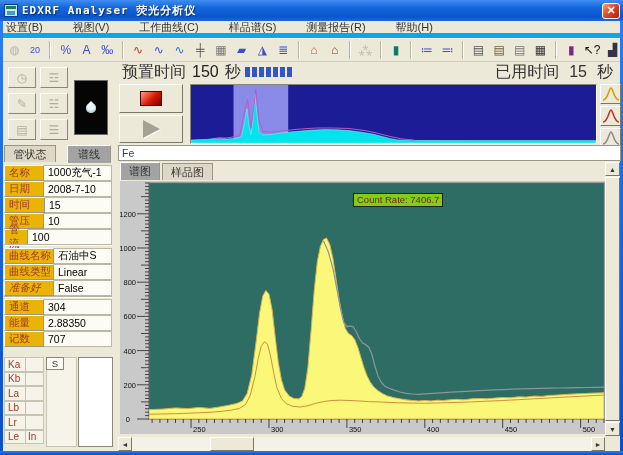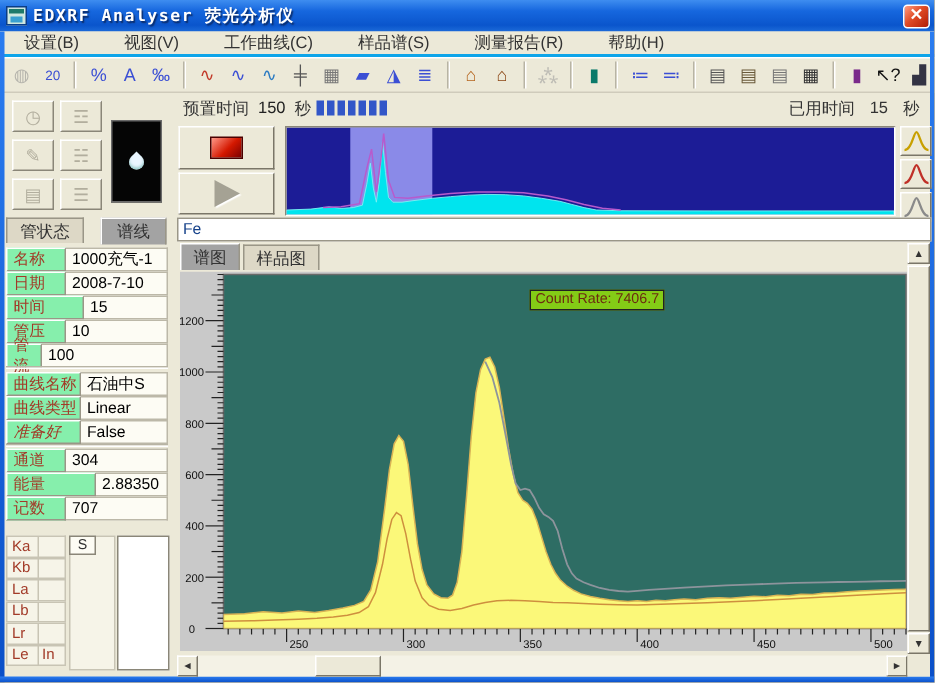--- a/index.html
+++ b/index.html
@@ -6,51 +6,51 @@
   *{box-sizing:border-box;font-family:"Liberation Sans",sans-serif;}
   #window{position:relative;width:623px;height:455px;background:#ECE9D8;overflow:hidden;}
   .abs{position:absolute;}
   
   #titlebar{left:0;top:0;width:623px;height:21px;background:linear-gradient(180deg,#3E8DF0 0%,#1667DE 35%,#0A55CC 80%,#1C6AD8 100%);display:flex;align-items:center;padding:0 3px;}
   #app-icon{width:14px;height:13px;background:#CFE7DF;border:1px solid #0B3C86;margin:0 4px 0 1px;position:relative;}
   #app-icon:before{content:"";position:absolute;left:1px;top:1px;width:10px;height:3px;background:#1E7A6A;}
   #app-icon:after{content:"";position:absolute;left:2px;top:6px;width:8px;height:4px;background:#3aa0d0;}
   #title-text{color:#fff;font:bold 11px "DejaVu Sans Mono",monospace;letter-spacing:1px;text-shadow:1px 1px 1px #0a2a66;white-space:nowrap;}
   #close-btn{margin-left:auto;width:18px;height:16px;border-radius:3px;border:1px solid #fff;background:linear-gradient(135deg,#FF9D82,#E04B26 45%,#B01D05);color:#fff;font:bold 11px "Liberation Sans",sans-serif;display:flex;align-items:center;justify-content:center;line-height:1;}
-  #menubar{left:0;top:21px;width:623px;height:17px;background:#ECE9D8;border-bottom:2px solid #0ea5e9;display:flex;align-items:center;padding-left:16px;text-align:center;}
+  #menubar{left:0;top:21px;width:623px;height:17px;background:#ECE9D8;border-bottom:5px solid #0ea5e9;display:flex;align-items:center;padding-left:6px;text-align:center;}
   .menu-item{font-size:11px;color:#333;margin-right:30px;white-space:nowrap;}
   #toolbar{left:0;top:38px;width:623px;height:24px;background:#ECE9D8;border-top:1px solid #fff;border-bottom:1px solid #CFCBBB;display:flex;align-items:center;padding-left:4px;}
   .tb-btn{width:22px;height:20px;margin:0 1px;border:1px solid transparent;display:flex;align-items:center;justify-content:center;font-size:12px;line-height:1;}
   .tb-sep{width:2px;height:18px;margin:0 4px;border-left:1px solid #b8b4a4;border-right:1px solid #fff;}
   .tb-dis{filter:grayscale(1);opacity:.55;}
   
   .wb{background:linear-gradient(180deg,#2a7cf0,#0a4fc8);}
   
   .sbtn{width:28px;height:21px;background:#ECE9D8;border:1px solid;border-color:#fff #8a8678 #8a8678 #fff;color:#b2ae9e;font-size:12px;display:flex;align-items:center;justify-content:center;}
   #sample-box{left:74px;top:80px;width:34px;height:55px;background:#050505;border:1px solid #6a6a6a;display:flex;align-items:center;justify-content:center;}
   #droplet{width:10px;height:10px;background:#EAF6FF;border-radius:0 50% 50% 50%;transform:rotate(45deg);box-shadow:inset -1px -1px 2px #9cc;}
   
-  #acq{left:116px;top:62px;width:505px;height:20px;display:flex;align-items:center;font-size:11px;color:#333;padding:0 8px 0 6px;}
+  #acq{left:116px;top:62px;width:505px;height:20px;display:flex;align-items:center;font-size:16px;color:#333;padding:0 8px 0 6px;}
   #acq .val{margin:0 6px;color:#222;}
   #acq-seg{display:flex;gap:2px;margin-left:4px;}
   .seg{width:5px;height:10px;background:#3256C8;}
   #elapsed{margin-left:auto;display:flex;align-items:center;}
   #elapsed span{margin-left:10px;}
   
   .ctl-btn{left:119px;width:64px;height:29px;background:#ECE9D8;border:1px solid;border-color:#fff #7a7668 #7a7668 #fff;display:flex;align-items:center;justify-content:center;}
   #stop-glyph{width:22px;height:15px;background:linear-gradient(135deg,#ff9a8a,#d41800 55%,#7a0000);border:1px solid #4a0000;}
   #play-glyph{width:0;height:0;border-top:9px solid transparent;border-bottom:9px solid transparent;border-left:17px solid #a5a294;filter:drop-shadow(1px 1px 0 #fff);}
   
   #overview-holder{left:190px;top:84px;width:407px;height:60px;border:1px solid;border-color:#8a8678 #fff #fff #8a8678;}
   .peak-btn{left:600px;width:21px;height:20px;background:#ECE9D8;border:1px solid;border-color:#fff #7a7668 #7a7668 #fff;display:flex;align-items:center;justify-content:center;}
   
   .tab{height:17px;font-size:11px;color:#333;display:flex;align-items:center;justify-content:center;border:1px solid #9a9687;border-bottom:none;background:#DDD8C6;}
   .tab.active{background:#a3a3a3;border-color:#fff #9a9687 transparent #fff;height:18px;z-index:2;}
   .frow{display:flex;height:16px;margin-bottom:0;}
-  .flabel{background:#86efac;border:1px solid;border-color:#fff #9a9687 #9a9687 #fff;color:#A23A28;font-size:10.5px;display:flex;align-items:center;padding-left:4px;}
+  .flabel{background:#eab308;border:1px solid;border-color:#fff #9a9687 #9a9687 #fff;color:#A23A28;font-size:10.5px;display:flex;align-items:center;padding-left:4px;}
   .fval{background:#FDFCF4;border:1px solid #BCB8A8;border-left:none;color:#000;font-size:10.5px;display:flex;align-items:center;padding-left:4px;flex:1;white-space:nowrap;overflow:hidden;}
   .divider{left:4px;width:108px;height:2px;border-top:1px solid #b8b4a4;border-bottom:1px solid #fff;}
   
   .lrow{display:flex;height:14.5px;}
   .lc1{width:22px;background:#F6F4E8;border:1px solid #C8C4B4;color:#A23A28;font-size:10px;padding-left:3px;display:flex;align-items:center;}
   .lc2{width:18px;background:#F6F4E8;border:1px solid #C8C4B4;border-left:none;color:#A23A28;font-size:10px;padding-left:2px;display:flex;align-items:center;}
   #el-mid{left:46px;top:357px;width:31px;height:90px;background:#F6F4E8;border:1px solid #C8C4B4;}
   #el-tab{left:46px;top:357px;width:18px;height:13px;background:#FDFCF4;border:1px solid #8a8678;color:#333;font-size:9.5px;display:flex;align-items:center;justify-content:center;z-index:3;}
   #el-panel{left:78px;top:357px;width:35px;height:90px;background:#fff;border:1px solid #8a8678;}
   
@@ -255,21 +255,21 @@
   <div class="abs" id="g1" style="left:4px;top:165px;width:108px;">
       <div class="frow">
         <span class="flabel" style="width: 40px;">名称</span>
         <span class="fval">1000充气-1</span>
       </div>
       <div class="frow">
         <span class="flabel" style="width: 40px;">日期</span>
         <span class="fval">2008-7-10</span>
       </div>
       <div class="frow">
-        <span class="flabel" style="width: 52px; text-align: right;">时间</span>
+        <span class="flabel" style="width: 41px; text-align: right;">时间</span>
         <span class="fval">15</span>
       </div>
       <div class="frow">
         <span class="flabel" style="width: 40px;">管压</span>
         <span class="fval">10</span>
       </div>
       <div class="frow">
         <span class="flabel" style="width: 24px;">管流</span>
         <span class="fval">100</span>
       </div>
@@ -289,21 +289,21 @@
         <span class="fval">False</span>
       </div>
     </div>
   <div class="abs divider" style="top:296px;"></div>
   <div class="abs" id="g3" style="left:4px;top:299px;width:108px;">
       <div class="frow">
         <span class="flabel" style="width: 40px;">通道</span>
         <span class="fval">304</span>
       </div>
       <div class="frow">
-        <span class="flabel" style="width: 60px;">能量</span>
+        <span class="flabel" style="width: 40px;">能量</span>
         <span class="fval">2.88350</span>
       </div>
       <div class="frow">
         <span class="flabel" style="width: 40px;">记数</span>
         <span class="fval">707</span>
       </div>
     </div>
 
   <div class="abs" id="lines" style="left:4px;top:357px;width:41px;border-radius:12px;">
       <div class="lrow">

